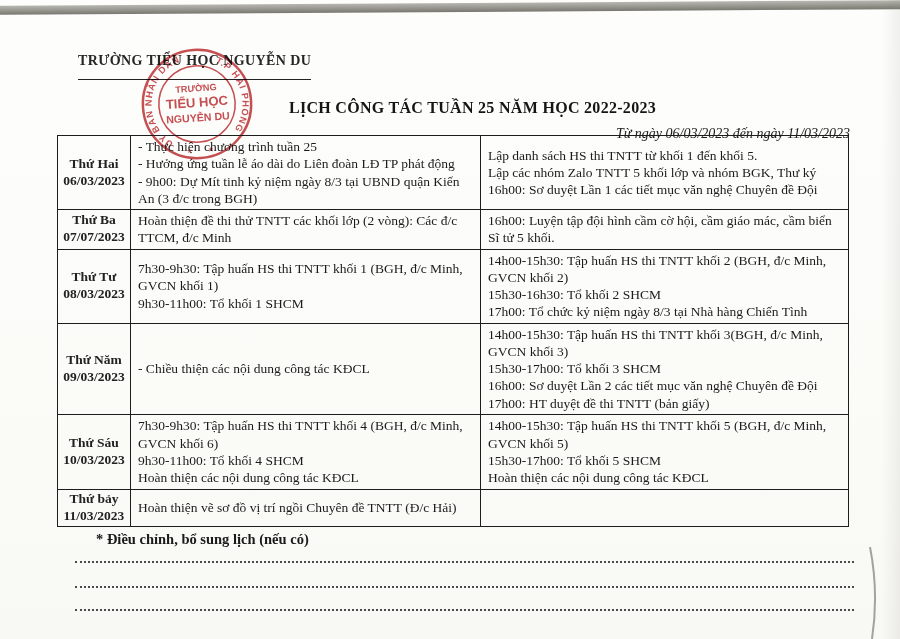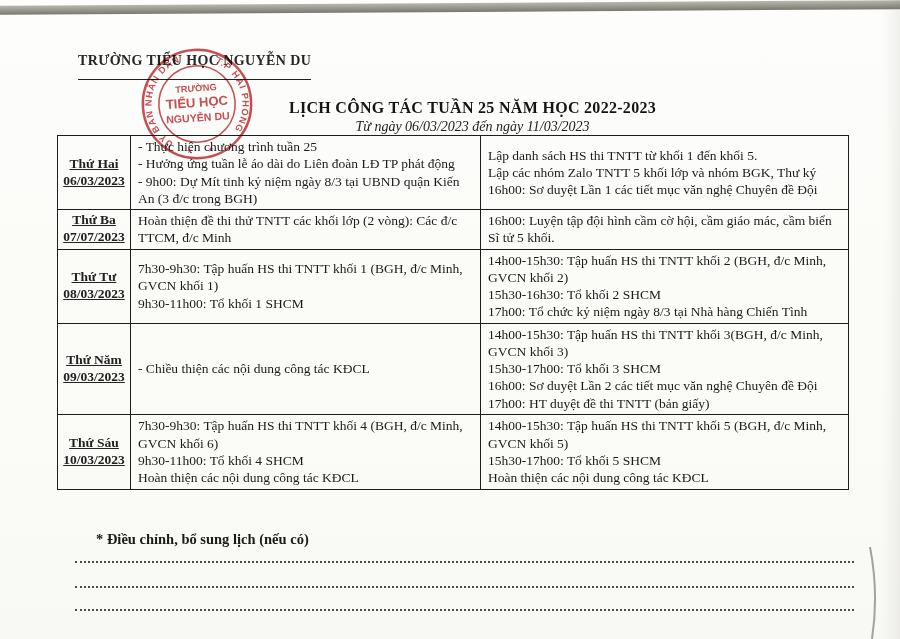--- a/index.html
+++ b/index.html
@@ -18,34 +18,34 @@
   .right-shade{position:absolute;top:0;right:0;width:18px;height:639px;
     background:linear-gradient(90deg,rgba(0,0,0,0) 0%,rgba(120,118,110,0.10) 100%);}
   .page-curl{position:absolute;right:14px;bottom:0;width:24px;height:92px;}
   .school-name{
     position:absolute;left:78px;top:53px;
     font-size:14px;font-weight:bold;letter-spacing:0.4px;
     border-bottom:1.6px solid #222;padding-bottom:10px;color:#262626;
   }
   .title-wrap{position:absolute;left:95px;right:50px;top:99px;text-align:center;}
   .doc-title{font-size:16px;font-weight:bold;letter-spacing:0.3px;color:#151515;}
-  .doc-subtitle{font-size:14px;font-style:italic;margin-top:2px;color:#1c1c1c;}
+  .doc-subtitle{font-size:14px;font-style:italic;margin-top:9px;color:#1c1c1c;text-align:right;}
   
   .stamp{position:absolute;left:139px;top:46px;width:116px;height:116px;
     transform:rotate(-4deg);opacity:0.88;mix-blend-mode:multiply;}
   .stamp text{fill:#c0373c;}
   .stamp .ring-text{font-family:"Liberation Sans","DejaVu Sans",sans-serif;font-size:9.5px;font-weight:bold;letter-spacing:1px;}
   .stamp .c1{font-family:"Liberation Sans",sans-serif;font-size:9.5px;font-weight:bold;}
   .stamp .c2{font-family:"Liberation Sans",sans-serif;font-size:13.5px;font-weight:bold;}
   .stamp .c3{font-family:"Liberation Sans",sans-serif;font-size:11px;font-weight:bold;}
   
   .sched{position:absolute;left:57px;top:135px;border-collapse:collapse;table-layout:fixed;width:791px;}
   .sched td,.sched th{border:1.6px solid #1d1d1d;vertical-align:middle;}
   .sched th{font-size:14.5px;font-weight:bold;text-align:center;height:22px;padding:1px 2px;color:#181818;}
-  .day-cell{font-size:13.5px;font-weight:bold;text-align:center;line-height:1.25;padding:1px 2px;color:#222;text-decoration:underline;}
+  .day-cell{font-size:13.5px;font-weight:bold;text-align:center;line-height:1.25;padding:1px 2px;color:#222;}
   .cell-text{font-size:13.5px;line-height:1.28;padding:2px 6px 2px 7px;white-space:pre-line;color:#1b1b1b;}
   
   .footer-note{position:absolute;left:72px;top:531px;font-size:14.5px;font-weight:bold;color:#1a1a1a;margin-left:24px;}
   .dotted-line{position:absolute;left:75px;right:46px;height:0;border-bottom:2px dotted #4a4a4a;}
   .dl1{top:561px}.dl2{top:586px}.dl3{top:609px}
 </style>
 </head>
 <body>
 
 <div class="paper">
@@ -130,20 +130,28 @@
         <div>Thứ Sáu</div>
         <div>10/03/2023</div>
       </td>
       <td class="cell-text">7h30-9h30: Tập huấn HS thi TNTT khối 4 (BGH, đ/c Minh, GVCN khối 6)
 9h30-11h00: Tổ khối 4 SHCM
 Hoàn thiện các nội dung công tác KĐCL</td>
       <td class="cell-text">14h00-15h30: Tập huấn HS thi TNTT khối 5 (BGH, đ/c Minh, GVCN khối 5)
 15h30-17h00: Tổ khối 5 SHCM
 Hoàn thiện các nội dung công tác KĐCL</td>
     </tr>
+    <tr style="height:33px">
+      <td class="day-cell">
+        <div>Thứ bảy</div>
+        <div>11/03/2023</div>
+      </td>
+      <td class="cell-text">Hoàn thiện vẽ sơ đồ vị trí ngồi Chuyên đề TNTT (Đ/c Hải)</td>
+      <td class="cell-text"></td>
+    </tr>
   </tbody>
     </table>
 
   <div class="footer-note">* Điều chỉnh, bổ sung lịch (nếu có)</div>
   <div class="dotted-line dl1"></div>
   <div class="dotted-line dl2"></div>
   <div class="dotted-line dl3"></div>
 
   <svg class="page-curl" viewBox="0 0 24 92">
     <path d="M 8,0 Q 17,46 10,92" fill="none" stroke="#a3a29b" stroke-width="2"></path>

